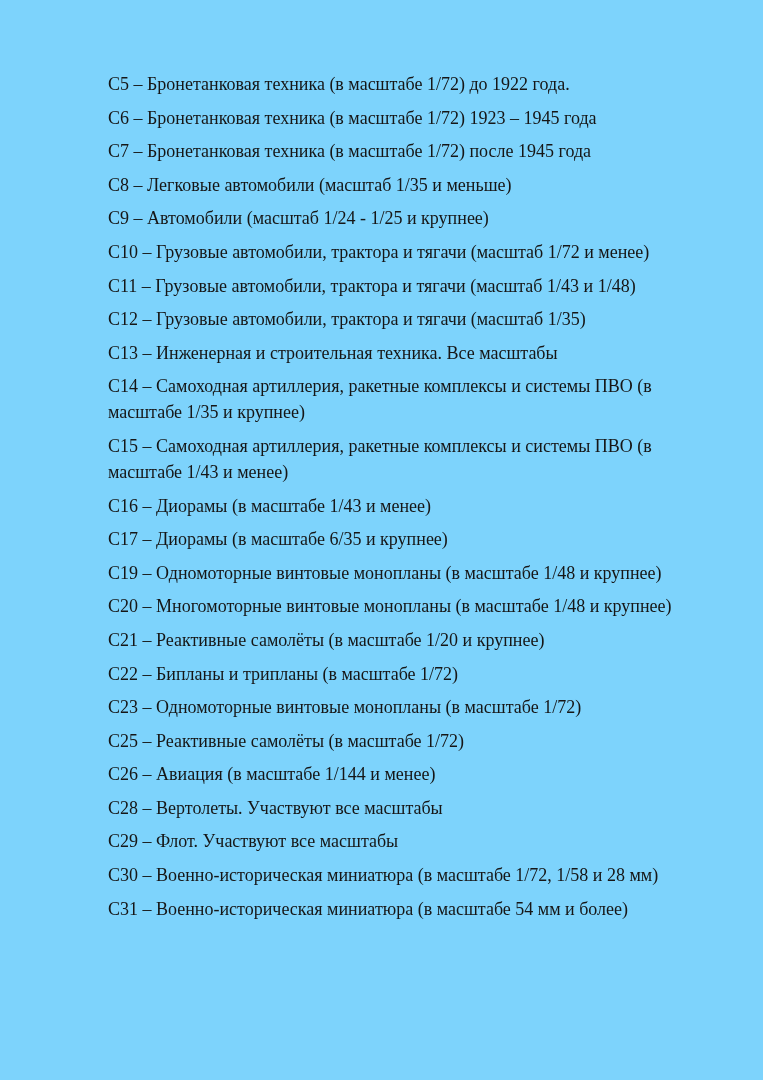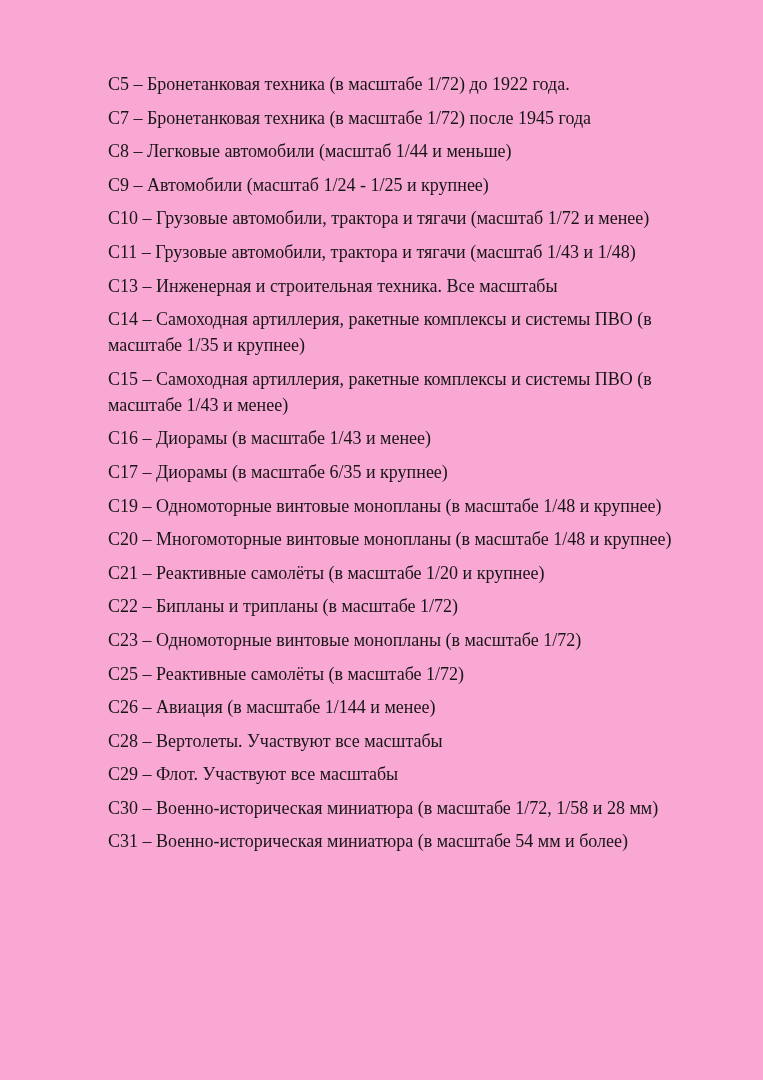--- a/index.html
+++ b/index.html
@@ -4,21 +4,21 @@
 <style>
   html, body {
     margin: 0;
     padding: 0;
     background: #ffffff;
   }
   .page {
     position: relative;
     width: 763px;
     height: 1080px;
-    background: #f9a8d4;
+    background: #7dd3fc;
     overflow: hidden;
     font-family: "Liberation Serif", "DejaVu Serif", serif;
     color: #161616;
   }
   .doc-content {
     position: absolute;
     left: 108px;
     top: 71px;
     width: 580px;
     font-size: 18px;
@@ -32,25 +32,27 @@
     word-spacing: normal;
   }
 </style>
 </head>
 <body>
 
 <div class="page">
   <div class="doc-content">
 
   <p class="category-item">С5 – Бронетанковая техника (в масштабе 1/72) до 1922 года.</p>
+      <p class="category-item">С6 – Бронетанковая техника (в масштабе 1/72) 1923 – 1945 года</p>
       <p class="category-item">С7 – Бронетанковая техника (в масштабе 1/72) после 1945 года</p>
-      <p class="category-item">С8 – Легковые автомобили (масштаб 1/44 и меньше)</p>
+      <p class="category-item">С8 – Легковые автомобили (масштаб 1/35 и меньше)</p>
       <p class="category-item">С9 – Автомобили (масштаб 1/24 - 1/25 и крупнее)</p>
       <p class="category-item">С10 – Грузовые автомобили, трактора и тягачи (масштаб 1/72 и менее)</p>
       <p class="category-item">С11 – Грузовые автомобили, трактора и тягачи (масштаб 1/43 и 1/48)</p>
+      <p class="category-item">С12 – Грузовые автомобили, трактора и тягачи (масштаб 1/35)</p>
       <p class="category-item">С13 – Инженерная и строительная техника. Все масштабы</p>
       <p class="category-item">С14 – Самоходная артиллерия, ракетные комплексы и системы ПВО (в масштабе 1/35 и крупнее)</p>
       <p class="category-item">С15 – Самоходная артиллерия, ракетные комплексы и системы ПВО (в масштабе 1/43 и менее)</p>
       <p class="category-item">С16 – Диорамы (в масштабе 1/43 и менее)</p>
       <p class="category-item">С17 – Диорамы (в масштабе 6/35 и крупнее)</p>
       <p class="category-item">С19 – Одномоторные винтовые монопланы (в масштабе 1/48 и крупнее)</p>
       <p class="category-item">С20 – Многомоторные винтовые монопланы (в масштабе 1/48 и крупнее)</p>
       <p class="category-item">С21 – Реактивные самолёты (в масштабе 1/20 и крупнее)</p>
       <p class="category-item">С22 – Бипланы и трипланы (в масштабе 1/72)</p>
       <p class="category-item">С23 – Одномоторные винтовые монопланы (в масштабе 1/72)</p>

